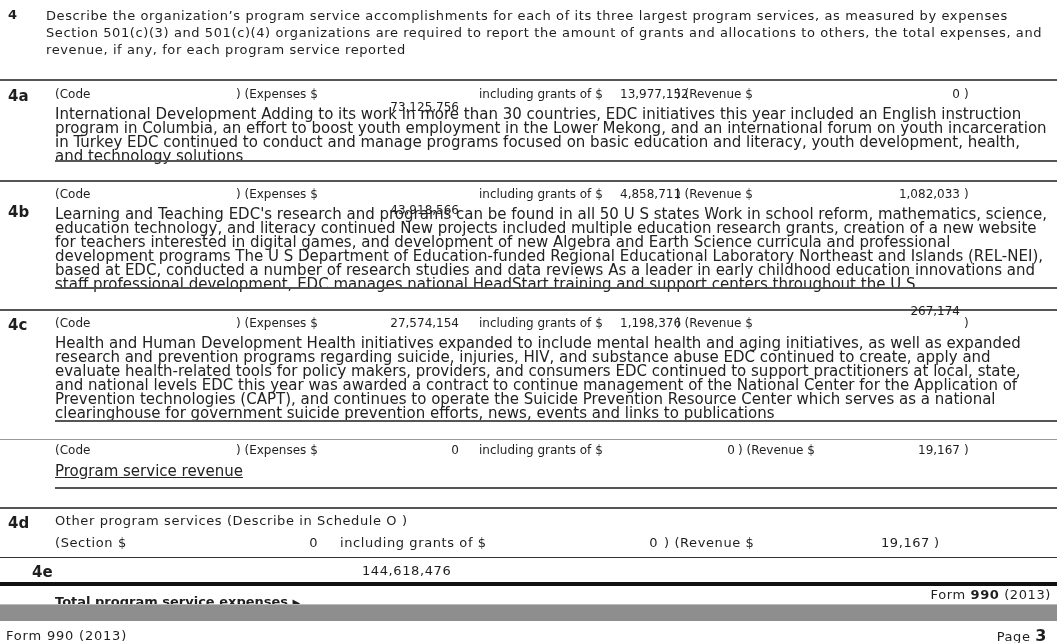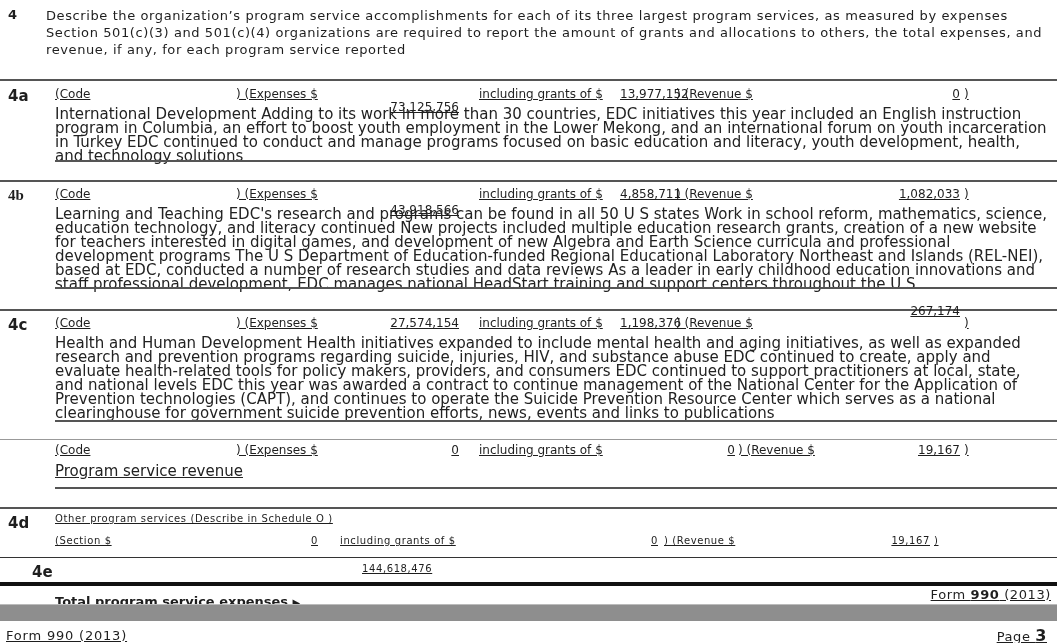--- a/index.html
+++ b/index.html
@@ -1,33 +1,33 @@
 <!DOCTYPE html>
 <html><head>
 <meta charset="utf-8">
 <style>
   html, body { margin: 0; padding: 0; }
   body {
     width: 1057px; height: 643px; overflow: hidden; background: #ffffff;
     position: relative; color: #1e1e1e;
     font-family: "DejaVu Sans", sans-serif;
   }
-  .abs { position: absolute; white-space: nowrap; text-decoration: underline; }
+  .abs { position: absolute; white-space: nowrap; }
   .lbl { position: absolute; left: 8px; font-weight: bold; font-size: 15px; }
   .intro { position: absolute; left: 46px; top: 7px; width: 1000px; font-size: 13px; line-height: 17px; letter-spacing: 0.6px; white-space: normal; }
   .num4 { position: absolute; left: 8px; top: 7px; font-weight: bold; font-size: 13px; }
   .row { font-size: 12px; font-family: "DejaVu Sans", sans-serif; }
   .desc { position: absolute; left: 55px; width: 995px; font-size: 15px; line-height: 14px; white-space: normal; color: #222; }
   .rule { position: absolute; height: 0; border-top: 2px solid #555; }
   .rule.full { left: 0; right: 0; }
   .rule.inner { left: 55px; right: 0; }
   .rule.thin { border-top: 1.5px solid #444; }
   .rule.black { border-top: 4px solid #111; }
   .r { text-align: right; }
-  .spaced { letter-spacing: 0.6px; font-size: 10px; }
+  .spaced { letter-spacing: 0.6px; font-size: 13px; }
   .grey-band { position: absolute; left: 0; right: 0; top: 604px; height: 16px; background: #8e8e8e; border-top: 1px solid #bbb; }
 </style>
 </head>
 <body>
 
 <div class="num4">4</div>
 <div class="intro">Describe the organization’s program service accomplishments for each of its three largest program services, as measured by expenses Section 501(c)(3) and 501(c)(4) organizations are required to report the amount of grants and allocations to others, the total expenses, and revenue, if any, for each program service reported</div>
 
 <div class="rule full" style="top:79px;"></div>
 
@@ -40,21 +40,21 @@
   <div class="abs row r" style="left:620px; width:53px; top:87px;">13,977,152</div>
   <div class="abs row" style="left:676px; top:87px;">) (Revenue $</div>
   <div class="abs row r" style="left:880px; width:80px; top:87px;">0</div>
   <div class="abs row" style="left:964px; top:87px;">)</div>
   <div class="desc" style="top:107px;">International Development  Adding to its work in more than 30 countries, EDC initiatives this year included an English instruction program in Columbia, an effort to boost youth employment in the Lower Mekong, and an international forum on youth incarceration in Turkey  EDC continued to conduct and manage programs focused on basic education and literacy, youth development, health, and technology solutions</div>
 </div>
 <div class="rule inner" style="top:160px;"></div>
 <div class="rule full" style="top:180px;"></div>
 
 <div>
-  <div class="lbl" style="top:187px;font-family:Liberation Serif, serif;">4b</div>
+  <div class="lbl" style="top:203px;">4b</div>
   <div class="abs row" style="left:55px; top:187px;">(Code</div>
   <div class="abs row" style="left:236px; top:187px;">) (Expenses $</div>
   <div class="abs row r" style="left:360px; width:99px; top:203px;">43,918,566</div>
   <div class="abs row" style="left:479px; top:187px;">including grants of $</div>
   <div class="abs row r" style="left:620px; width:53px; top:187px;">4,858,711</div>
   <div class="abs row" style="left:676px; top:187px;">) (Revenue $</div>
   <div class="abs row r" style="left:880px; width:80px; top:187px;">1,082,033</div>
   <div class="abs row" style="left:964px; top:187px;">)</div>
   <div class="desc" style="top:207px;">Learning and Teaching  EDC's research and programs can be found in all 50 U S  states  Work in school reform, mathematics, science, education technology, and literacy continued  New projects included multiple education research grants, creation of a new website for teachers interested in digital games, and development of new Algebra and Earth Science curricula and professional development programs  The U S  Department of Education-funded Regional Educational Laboratory Northeast and Islands (REL-NEI), based at EDC, conducted a number of research studies and data reviews  As a leader in early childhood education innovations and staff professional development, EDC manages national HeadStart training and support centers throughout the U S</div>
 </div>

